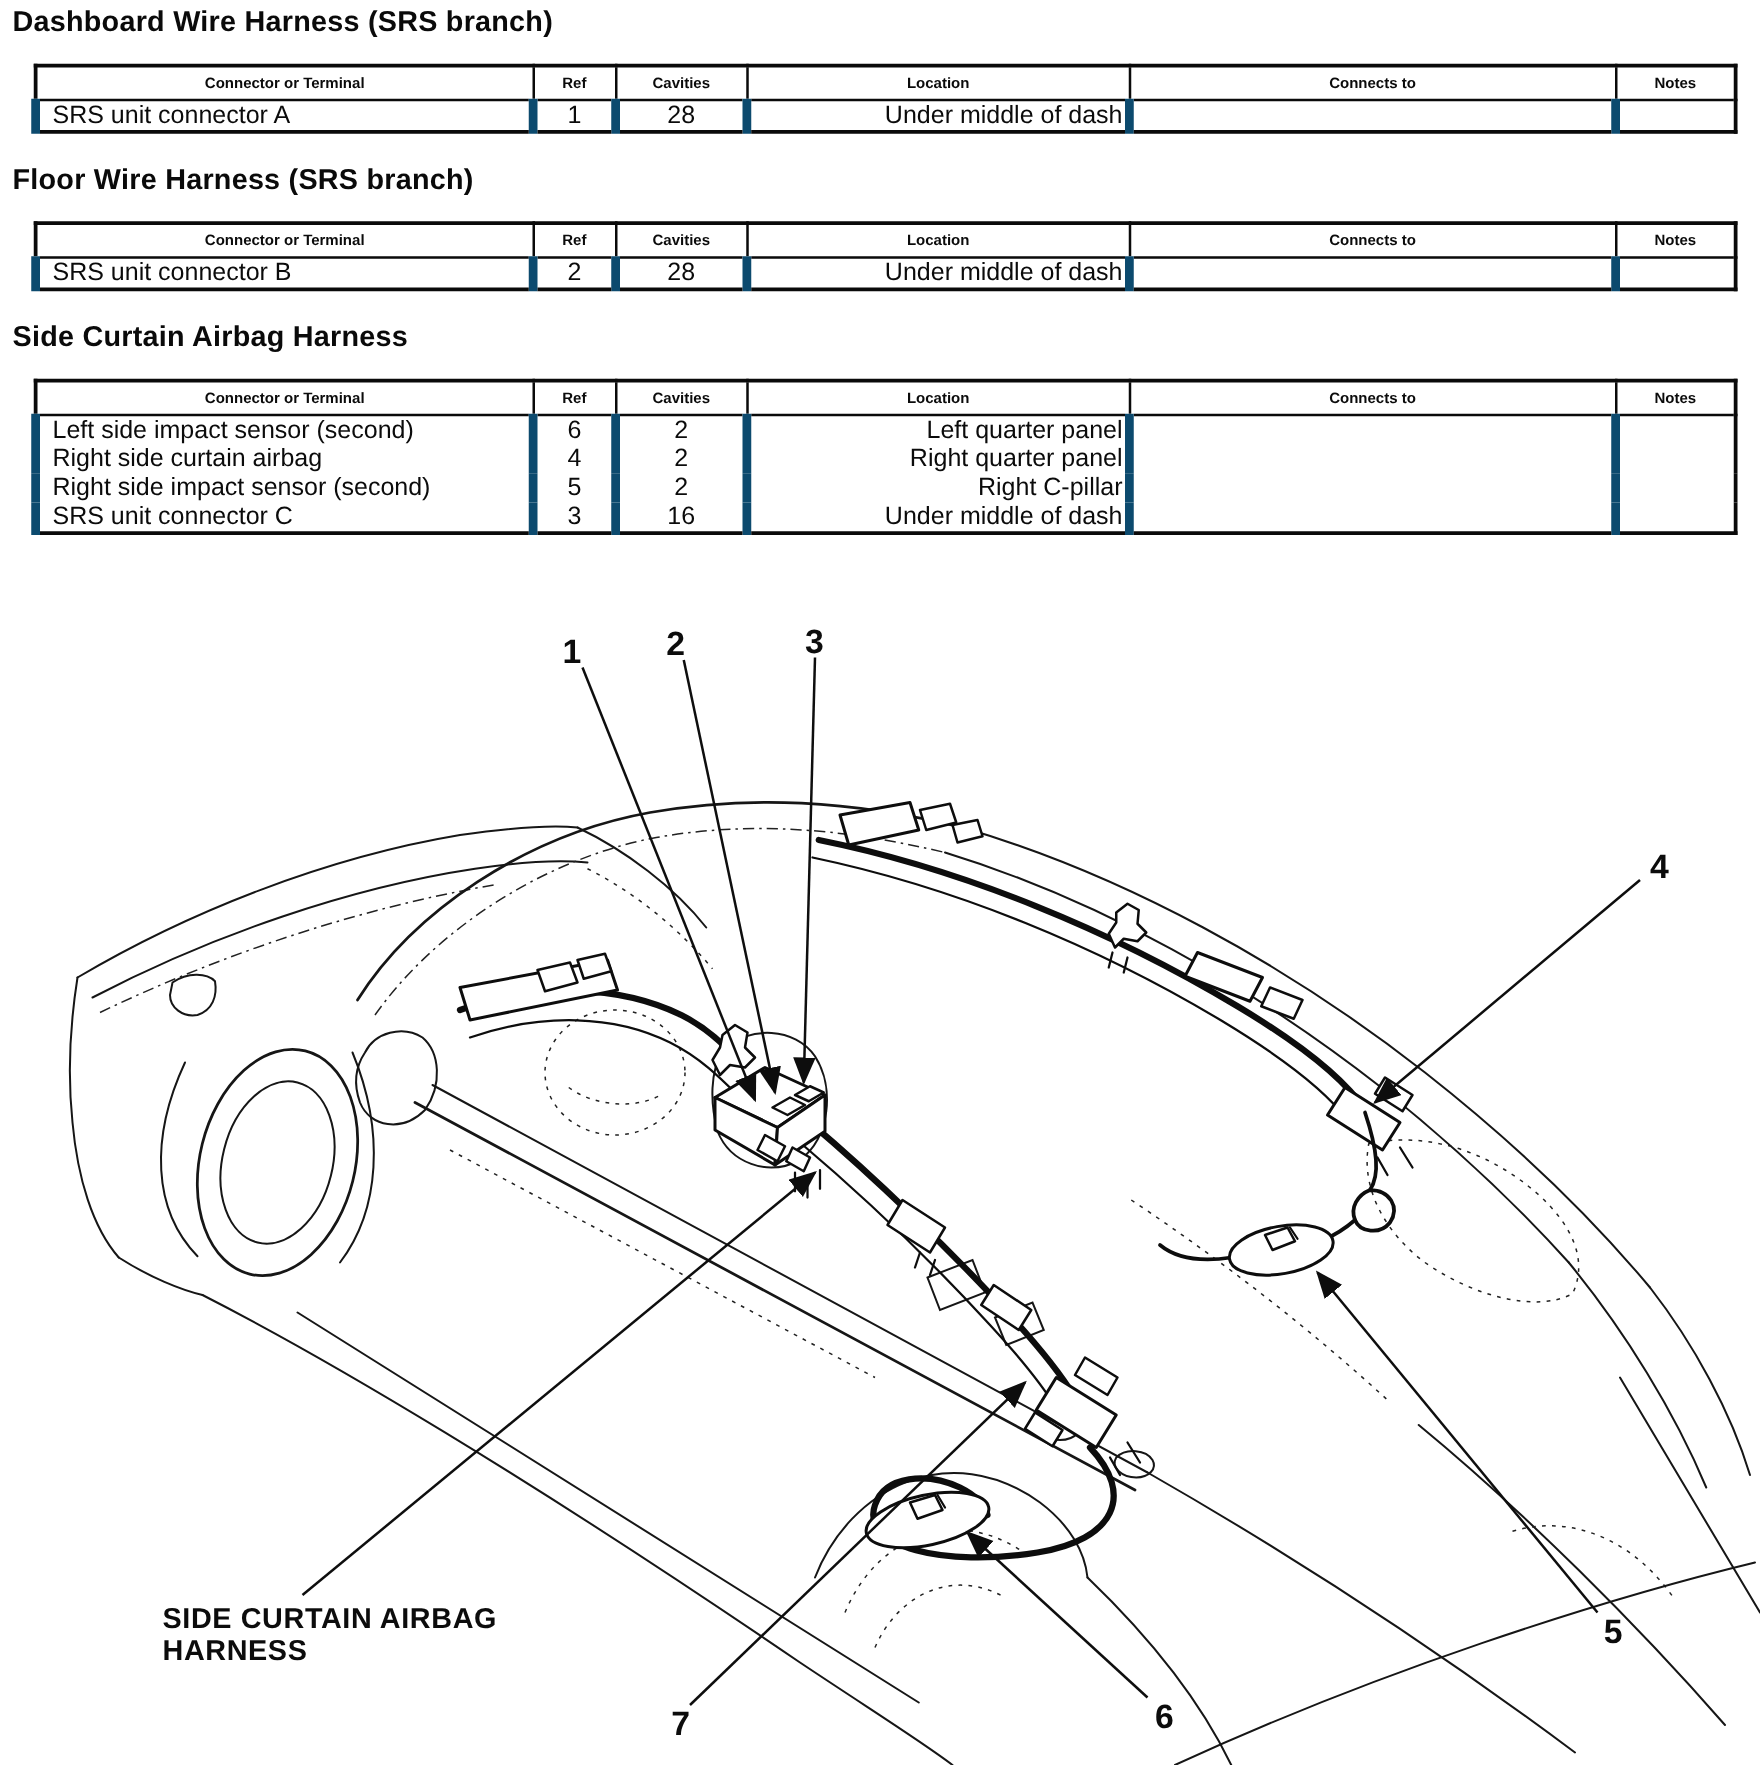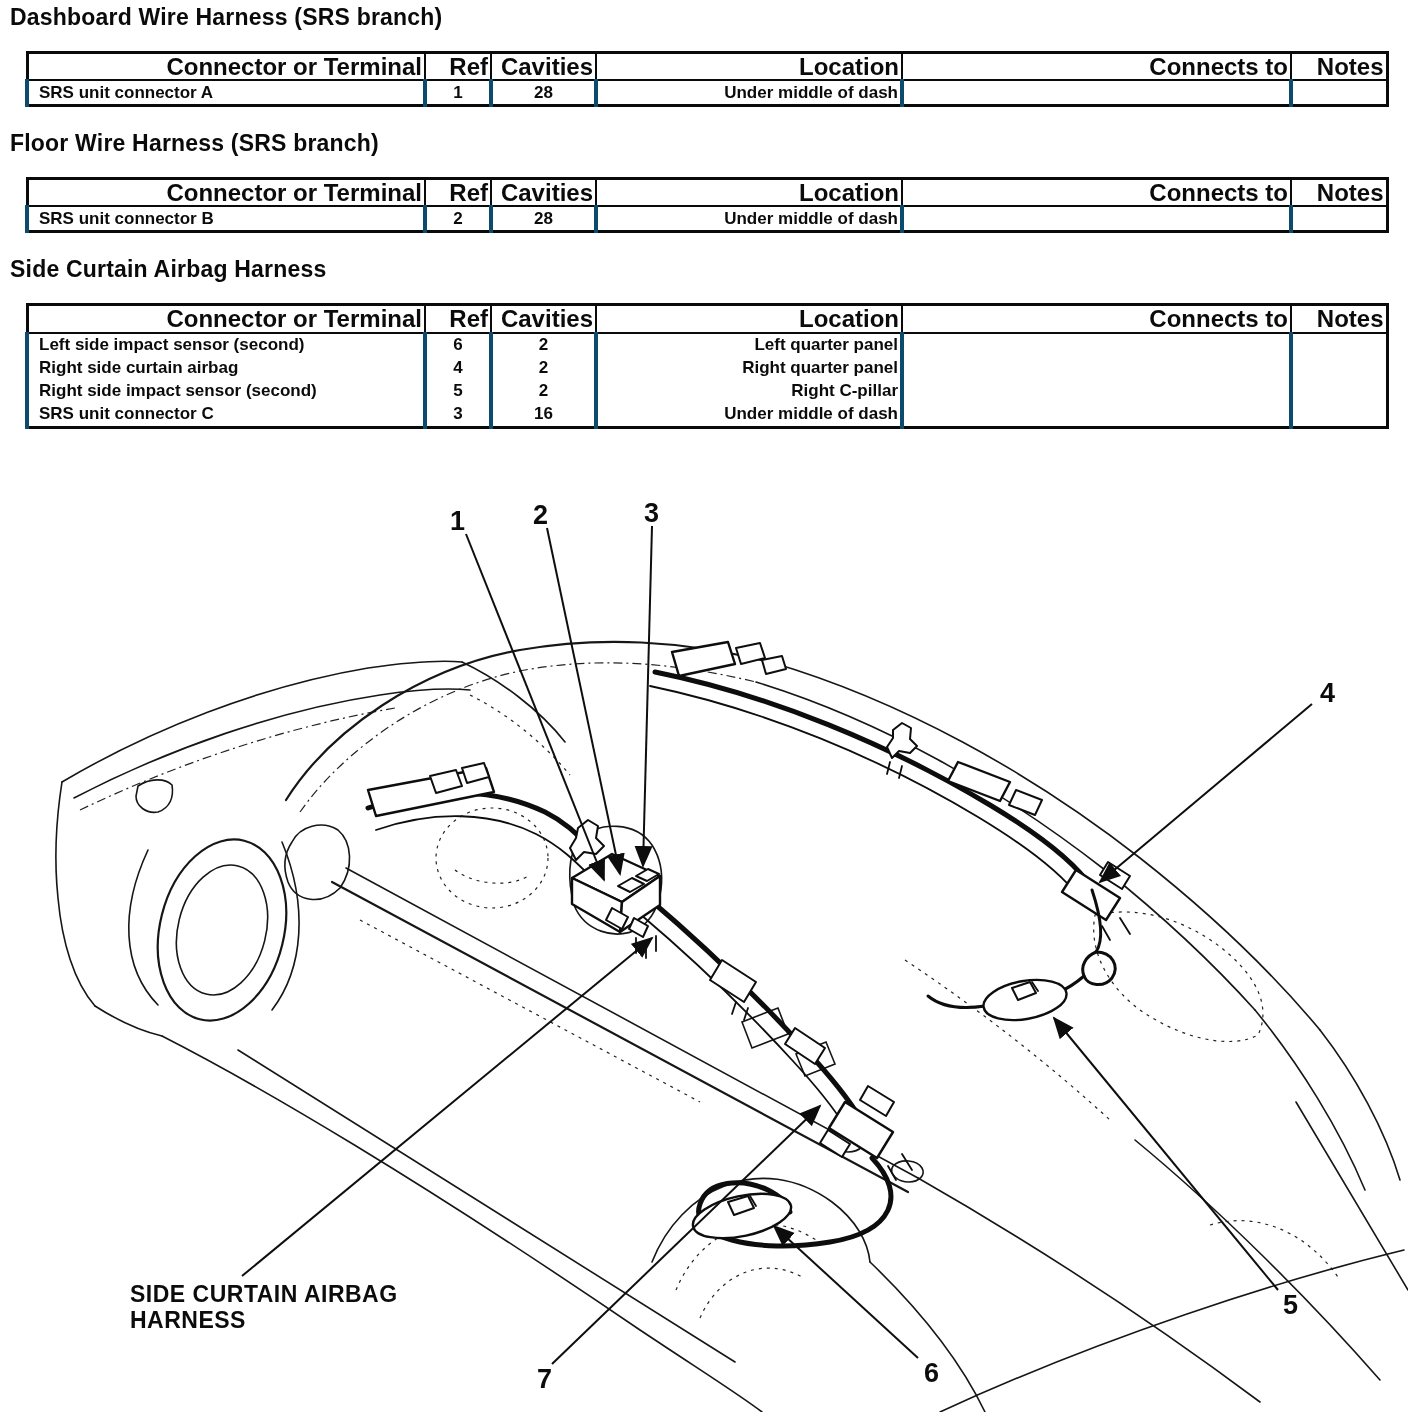--- a/index.html
+++ b/index.html
@@ -4,24 +4,24 @@
 <style>
   html,body{margin:0;padding:0;background:#f5f5f3;}
   .page{position:relative;width:1408px;height:1412px;background:#ffffff;overflow:hidden;
         font-family:"Liberation Sans", sans-serif;color:#0b0b0b;}
   .doc{position:absolute;left:0;top:0;width:1408px;padding-top:4px;border-radius:21px;}
   .t-title{margin:0 0 0 10px;font-size:23px;font-weight:bold;letter-spacing:0.2px;color:#0a0a0a;}
   .sec{margin-bottom:0;}
   .sec + .sec{margin-top:23px;}
   table.grid{border-collapse:collapse;table-layout:fixed;width:1360px;margin:20px 0 0 25px;
              border:3px solid #0a0a0a;background:#fff;}
-  table.grid th{border:2px solid #0a0a0a;border-top:none;font-size:24px;font-weight:bold;
-                text-align:right;height:25px;padding:0 2px;line-height:1.05;}
-  table.grid td{border-left:4px solid #0c4a6e;border-right:2px solid #0a0a0a;font-size:17px;
-                height:23px;padding:0 2px;line-height:1.05;white-space:nowrap;overflow:hidden;font-weight:bold;}
+  table.grid th{border:2px solid #0a0a0a;border-top:none;font-size:12px;font-weight:bold;
+                text-align:center;height:25px;padding:0 2px;line-height:1.05;}
+  table.grid td{border-left:7px solid #0c4a6e;border-right:2px solid #0a0a0a;font-size:20px;
+                height:23px;padding:0 2px;line-height:1.05;white-space:nowrap;overflow:hidden;}
   table.grid td.c0{ text-align:left;padding-left:10px;}
   table.grid td.c1,table.grid td.c2{text-align:center;}
   table.grid td.c3{text-align:right;padding-left:12px;}
   col.w0{width:398px}col.w1{width:66px}col.w2{width:105px}col.w3{width:306px}col.w4{width:389px}col.w5{width:96px}
   .diagram{position:absolute;left:0;top:490px;width:1408px;height:922px;}
   svg text.num{font-family:"Liberation Sans",sans-serif;font-weight:bold;font-size:27px;fill:#0c0c0c;}
   svg text.hlabel{font-family:"Liberation Sans",sans-serif;font-weight:bold;font-size:23px;fill:#0c0c0c;letter-spacing:0.5px;}
   .thin{stroke:#161616;stroke-width:1.6;fill:none;stroke-linecap:round;}
   .thin2{stroke:#161616;stroke-width:2.2;fill:none;stroke-linecap:round;}
   .dash{stroke:#222;stroke-width:1.2;fill:none;stroke-dasharray:3 5;}

